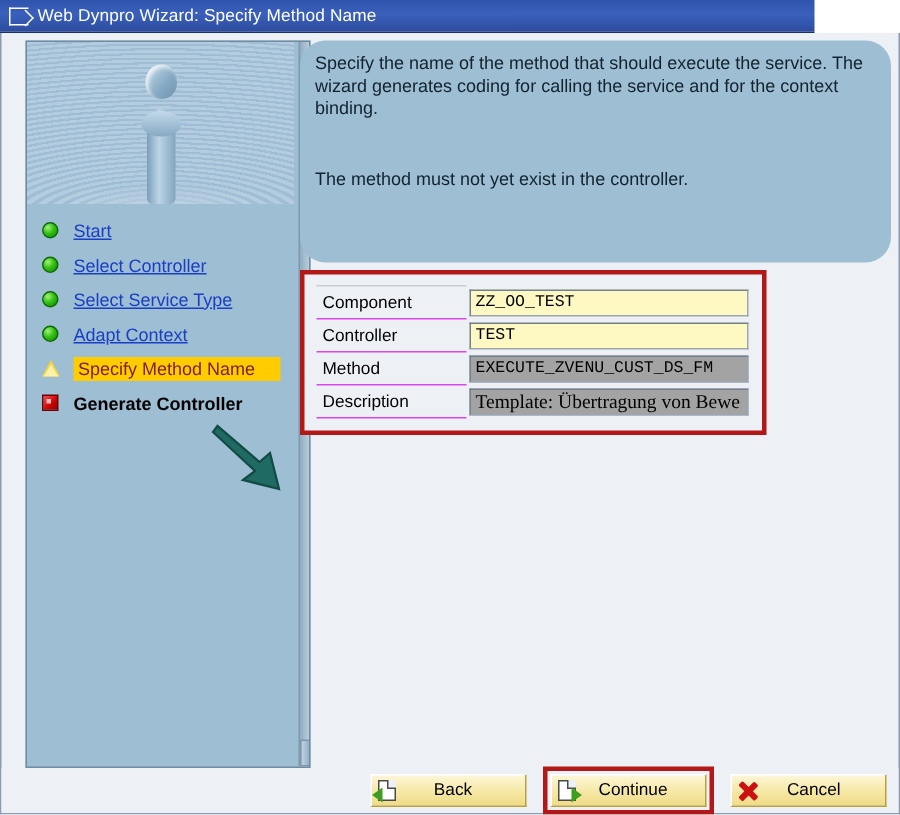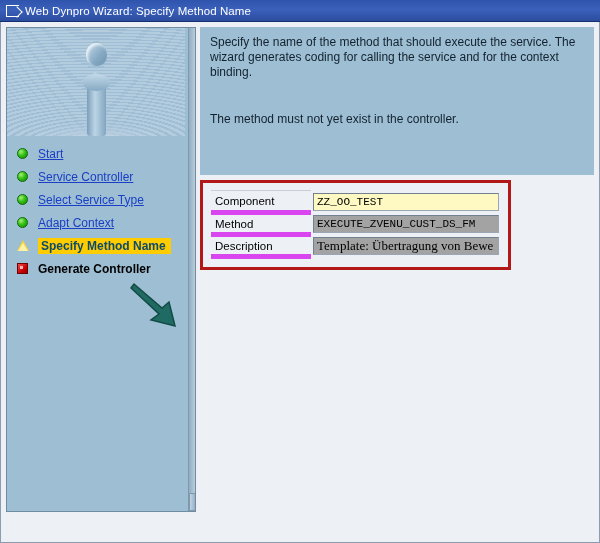--- a/index.html
+++ b/index.html
@@ -12,21 +12,21 @@
   }
   #app {
     position: relative;
     width: 600px; height: 543px;
     background: #ffffff;
   }
 
   
   .titlebar {
     position: absolute; left: 0; top: 0;
-    width: 600px; height: 22px;
+    width: 543px; height: 22px;
     background: linear-gradient(to bottom, #2f54ad 0%, #3a60bb 45%, #2c4c9e 100%);
     border-bottom: 1px solid #16306f;
     display: flex; align-items: center;
     padding-left: 6px;
   }
   .title-icon {
     width: 13px; height: 12px;
     border: 1.5px solid #ffffff;
     border-right: none;
     position: relative;
@@ -53,21 +53,21 @@
   .window-body {
     position: absolute; left: 0; top: 22px;
     width: 600px; height: 521px;
     background: #edf0f5;
     border: 1px solid #8c9bb0;
     border-top: none;
   }
 
   
   .sidebar {
-    position: absolute; left: 5px; top: 5px;
+    position: absolute; left: 16px; top: 5px;
     width: 190px; height: 485px;
     background: #9dbed3;
     border: 1px solid #6f8ca3;
     overflow: hidden;
   }
   .splash {
     position: absolute; left: 0; top: 0;
     width: 178px; height: 108px;
     background:
       radial-gradient(ellipse 120px 40px at 50% 105%, rgba(255,255,255,0.55) 0%, rgba(255,255,255,0) 55%),
@@ -142,25 +142,25 @@
     background: rgba(255,255,255,0.7);
   }
   .nav-label {
     margin-left: 8px;
     font-size: 12px;
     color: #1a3fc4;
     text-decoration: underline;
     white-space: nowrap;
   }
   .nav-item.current .nav-label {
-    color: #0c4a6e;
+    color: #7f1d1d;
     text-decoration: none;
     background: #ffcc00;
-    padding: 1px 5px 1px 3px;
-    font-weight: bold;
+    padding: 1px 17px 1px 3px;
+    font-weight: normal;
   }
   .nav-item.pending .nav-label {
     color: #000000;
     text-decoration: none;
     font-weight: bold;
   }
 
   
   .pointer-arrow {
     position: absolute; left: 118px; top: 252px;
@@ -184,20 +184,21 @@
   
   .content {
     position: absolute; left: 199px; top: 5px;
     width: 394px; height: 485px;
   }
   .instructions {
     position: absolute; left: 0; top: 0;
     width: 394px; height: 148px;
     background: #9dbed3;
     padding: 8px 12px 0 10px;
+    border-radius: 17px;
   }
   .instructions p {
     margin: 0;
     font-size: 12px;
     color: #13222e;
     line-height: 15px;
   }
   .instructions p.second { margin-top: 32px; }
 
   .form-wrap {
@@ -213,21 +214,21 @@
   .form-table {
     width: 100%;
     border-collapse: collapse;
   }
   .form-table tr { height: 22px; }
   .form-label {
     font-size: 11.5px;
     color: #000000;
     padding-left: 4px;
     width: 100px;
-    border-bottom: 5px solid #d946ef;
+    border-bottom: 1px solid #d946ef;
     white-space: nowrap;
   }
   .form-table tr:first-child .form-label { border-top: 1px solid #c7ced8; }
   .form-value { padding: 1px 0 1px 2px; }
   .fld {
     display: block;
     width: 186px; height: 18px;
     line-height: 16px;
     font-family: "Liberation Mono", monospace;
     font-size: 11px;
@@ -339,21 +340,21 @@
           <span class="nav-icon">
               <span class="dot-green"></span>
             </span>
           <span class="nav-label">Start</span>
         </div>
 
         <div class="nav-item done">
           <span class="nav-icon">
               <span class="dot-green"></span>
             </span>
-          <span class="nav-label">Service Controller</span>
+          <span class="nav-label">Select Controller</span>
         </div>
 
         <div class="nav-item done">
           <span class="nav-icon">
               <span class="dot-green"></span>
             </span>
           <span class="nav-label">Select Service Type</span>
         </div>
 
 
@@ -397,20 +398,26 @@
       </div>
 
       <div class="form-wrap">
         <div class="form-annotation">
           <table class="form-table">
             <tbody>
               <tr>
                 <td class="form-label">Component</td>
                 <td class="form-value">
                   <span class="fld readonly">ZZ_OO_TEST</span>
+                </td>
+              </tr>
+              <tr>
+                <td class="form-label">Controller</td>
+                <td class="form-value">
+                  <span class="fld readonly">TEST</span>
                 </td>
               </tr>
               <tr>
                 <td class="form-label">Method</td>
                 <td class="form-value">
                   <span class="fld editable">EXECUTE_ZVENU_CUST_DS_FM</span>
                 </td>
               </tr>
               <tr>
                 <td class="form-label">Description</td>
@@ -418,15 +425,37 @@
                   <span class="fld editable sans">Template: Übertragung von Bewe</span>
                 </td>
               </tr>
             </tbody>
           </table>
         </div>
       </div>
 
     </div>
 
+    <div class="toolbar">
+
+      <div class="btn">
+        <span class="icon-page">
+          <span class="arrow-green left"></span>
+        </span>
+        <span class="btn-label">Back</span>
+      </div>
+
+      <div class="btn btn-annotated">
+        <span class="icon-page">
+          <span class="arrow-green right"></span>
+        </span>
+        <span class="btn-label">Continue</span>
+      </div>
+
+      <div class="btn">
+        <span class="icon-x"></span>
+        <span class="btn-label">Cancel</span>
+      </div>
+
+    </div>
 
   </div>
 </div>
 
 </body></html>

